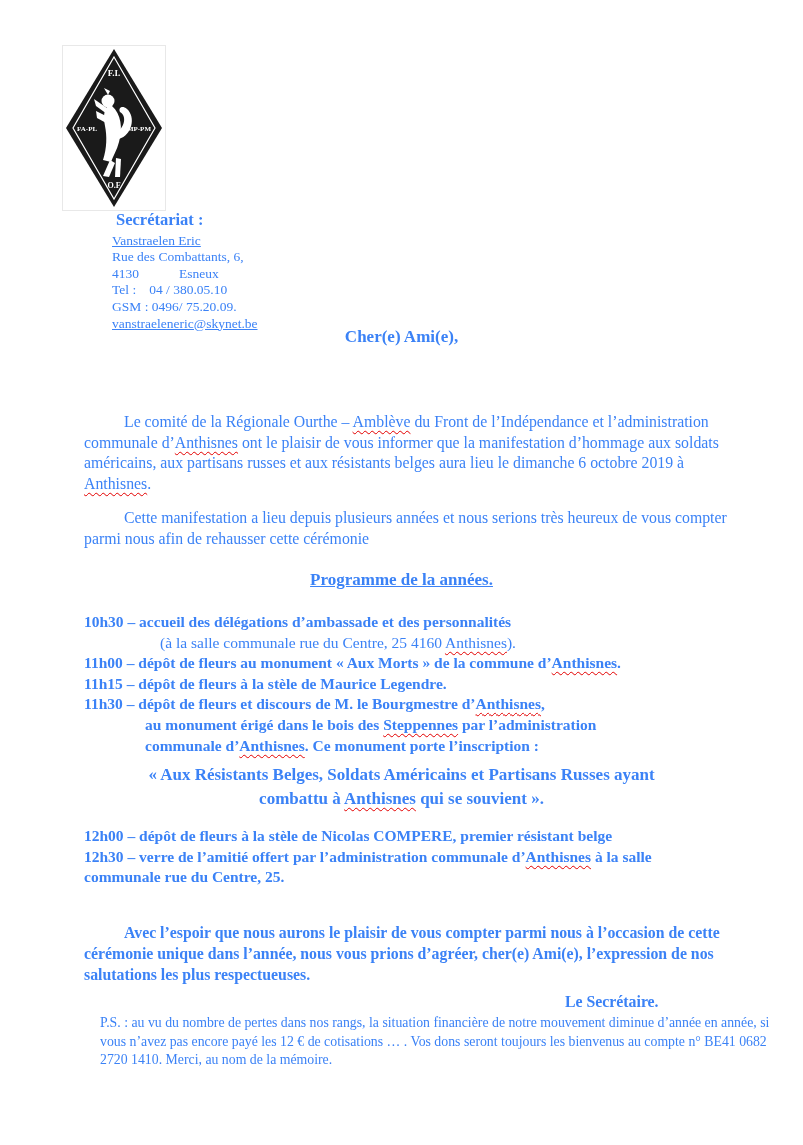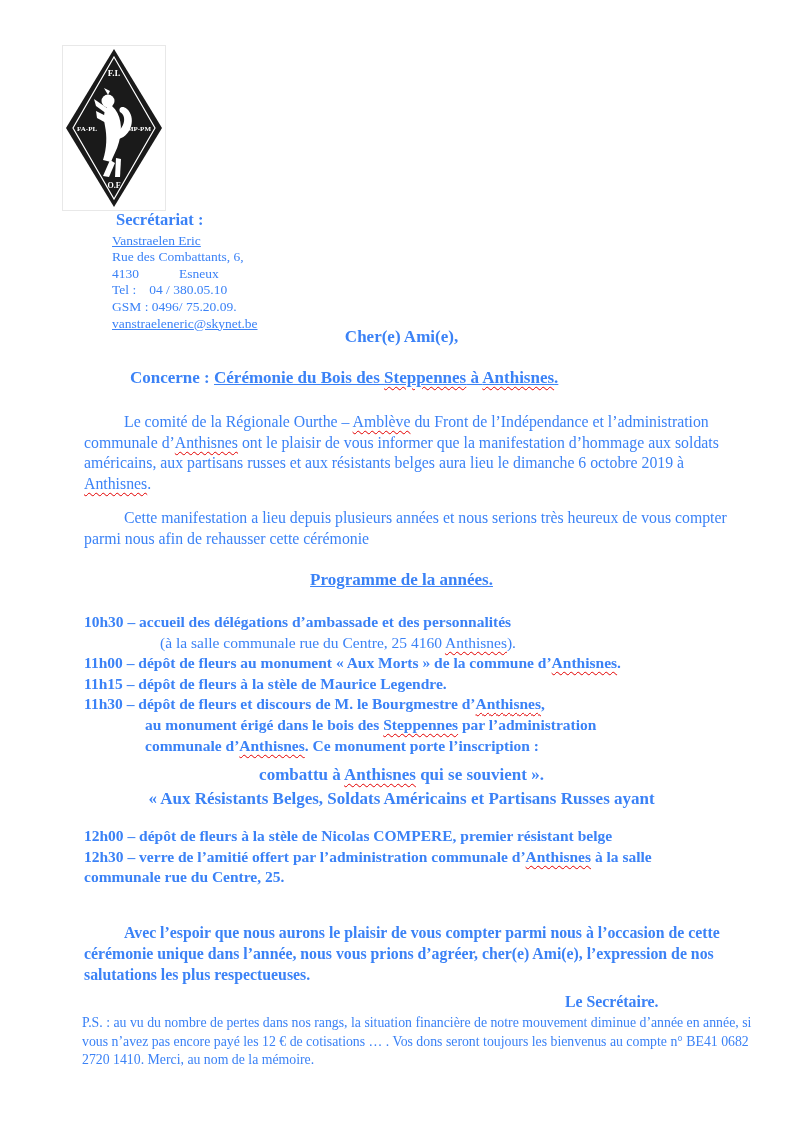--- a/index.html
+++ b/index.html
@@ -35,21 +35,21 @@
   .program-2 { top:826px; }
   .prog-line { white-space:nowrap; }
   .regular { font-weight:normal; }
   .ind-paren { padding-left:76px; }
   .ind-cont { padding-left:61px; }
   .ind-cont2 { padding-left:38px; }
   .inscription { position:absolute; top:763px; left:0; width:100%; text-align:center; font-weight:bold; font-size:17px; line-height:24px; }
   
   .closing { position:absolute; top:922px; left:84px; width:655px; font-weight:bold; font-size:15.8px; line-height:21px; text-indent:40px; }
   .signature { position:absolute; top:993px; left:565px; font-weight:bold; font-size:15.8px; }
-  .ps { position:absolute; top:1014px; left:82px; width:690px; font-size:13.8px; line-height:18.6px; }
+  .ps { position:absolute; top:1014px; left:100px; width:690px; font-size:13.8px; line-height:18.6px; }
   
   .sq {
     text-decoration-line:underline;
     text-decoration-style:wavy;
     text-decoration-color:#e30000;
     text-decoration-thickness:1px;
     text-underline-offset:3px;
   }
 </style>
 </head>
@@ -83,40 +83,39 @@
     <div class="sec-line"><span class="name-underline">Vanstraelen Eric</span></div>
     <div class="sec-line">Rue des Combattants, 6,</div>
     <div class="sec-line"><span>4130</span><span class="city-gap">Esneux</span></div>
     <div class="sec-line"><span>Tel :</span><span class="tel-gap">04 / 380.05.10</span></div>
     <div class="sec-line">GSM : 0496/ 75.20.09.</div>
     <div class="sec-line email">vanstraeleneric@skynet.be</div>
   </div>
 
   <div class="salutation">Cher(e) Ami(e),</div>
 
-  <div class="subject"><span>Concerne : </span><span class="subject-text">Cérémonie du Bois des <span class="sq">Steppennes</span> à <span class="sq">Anthisnes</span>.</span></div>
 
   <p class="body-par p1">Le comité de la Régionale Ourthe – <span class="sq">Amblève</span> du Front de l’Indépendance et l’administration communale d’<span class="sq">Anthisnes</span> ont le plaisir de vous informer que la manifestation d’hommage aux soldats américains, aux partisans russes et aux résistants belges aura lieu le dimanche 6 octobre 2019 à <span class="sq">Anthisnes</span>.</p>
   <p class="body-par p2">Cette manifestation a lieu depuis plusieurs années et nous serions très heureux de vous compter parmi nous afin de rehausser cette cérémonie</p>
 
   <div class="prog-heading"><span class="u">Programme de la années.</span></div>
 
   <div class="program program-1">
     <div class="prog-line">10h30 – accueil des délégations d’ambassade et des personnalités</div>
     <div class="prog-line regular ind-paren">(à la salle communale rue du Centre, 25 4160 <span class="sq">Anthisnes</span>).</div>
     <div class="prog-line">11h00 – dépôt de fleurs au monument « Aux Morts » de la commune d’<span class="sq">Anthisnes</span>.</div>
     <div class="prog-line">11h15 – dépôt de fleurs à la stèle de Maurice Legendre.</div>
     <div class="prog-line">11h30 – dépôt de fleurs et discours de M. le Bourgmestre d’<span class="sq">Anthisnes</span>,</div>
     <div class="prog-line ind-cont">au monument érigé dans le bois des <span class="sq">Steppennes</span> par l’administration</div>
     <div class="prog-line ind-cont">communale d’<span class="sq">Anthisnes</span>. Ce monument porte l’inscription :</div>
   </div>
 
   <div class="inscription">
+    <div>« Aux Résistants Belges, Soldats Américains et Partisans Russes ayant</div>
     <div>combattu à <span class="sq">Anthisnes</span> qui se souvient ».</div>
-    <div>« Aux Résistants Belges, Soldats Américains et Partisans Russes ayant</div>
   </div>
 
   <div class="program program-2">
     <div class="prog-line">12h00 – dépôt de fleurs à la stèle de Nicolas COMPERE, premier résistant belge</div>
     <div class="prog-line">12h30 – verre de l’amitié offert par l’administration communale d’<span class="sq">Anthisnes</span> à la salle</div>
     <div class="prog-line">communale rue du Centre, 25.</div>
   </div>
 
   <p class="closing">Avec l’espoir que nous aurons le plaisir de vous compter parmi nous à l’occasion de cette cérémonie unique dans l’année, nous vous prions d’agréer, cher(e) Ami(e), l’expression de nos salutations les plus respectueuses.</p>
   <div class="signature">Le Secrétaire.</div>

